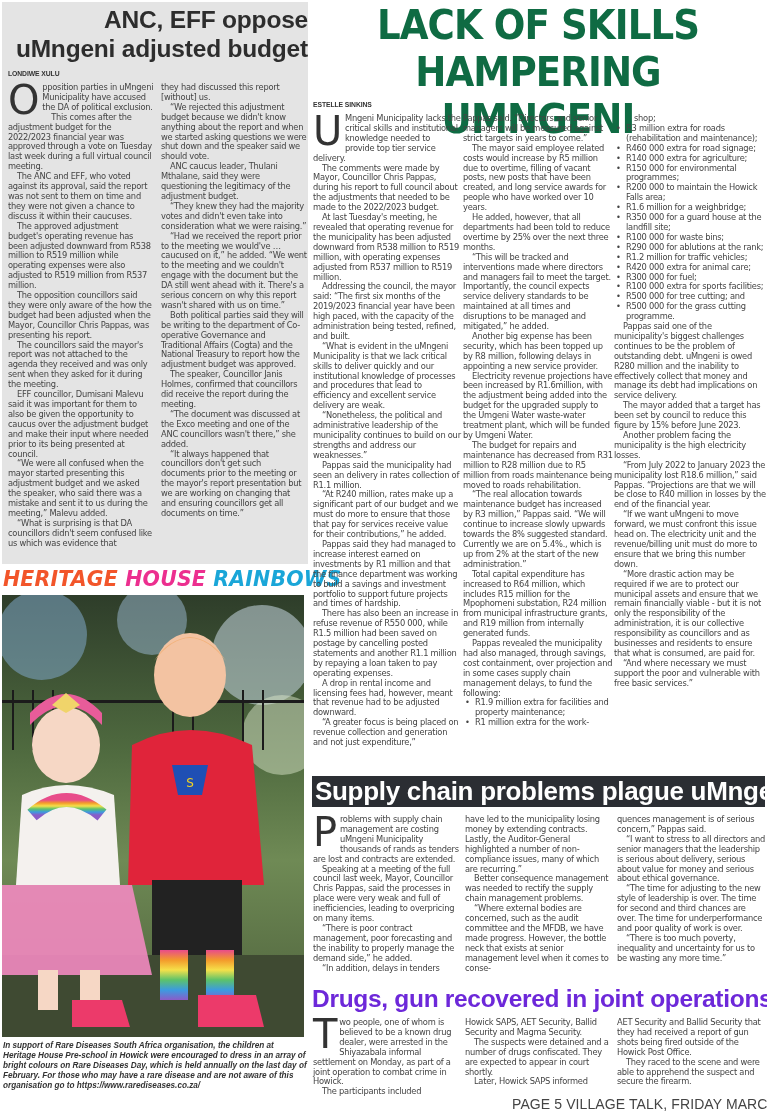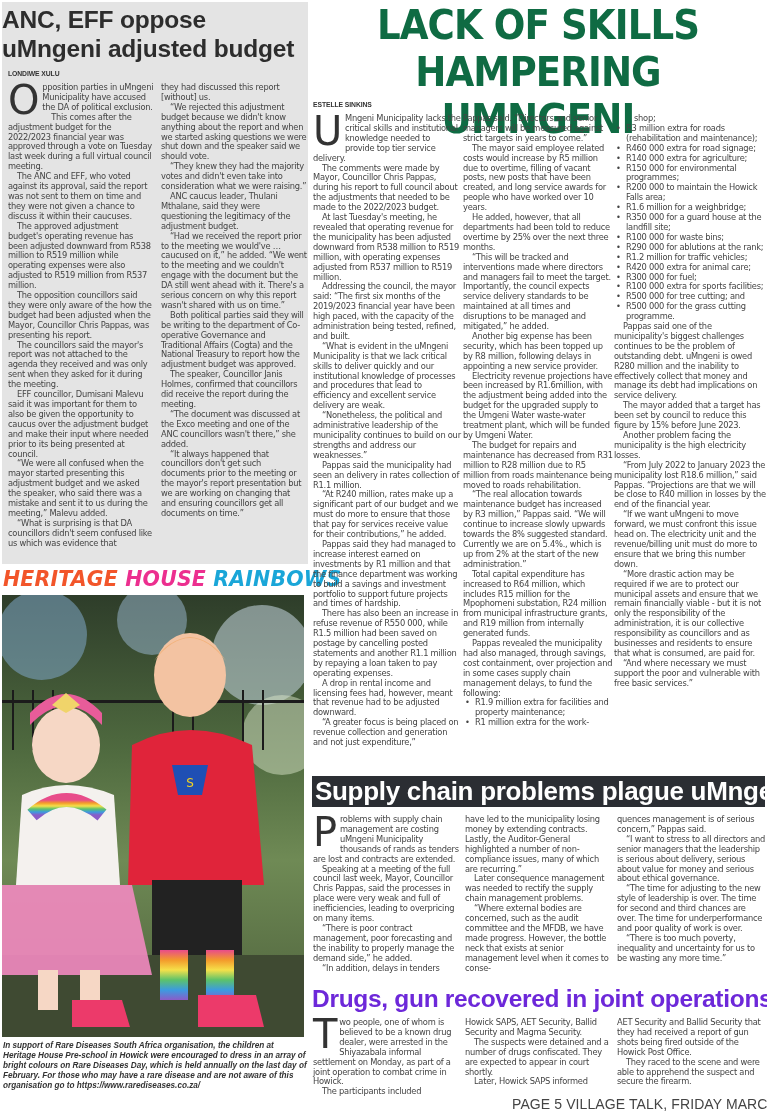--- a/index.html
+++ b/index.html
@@ -3,21 +3,21 @@
 <meta charset="utf-8">
 <style>
   *{box-sizing:border-box;margin:0;padding:0}
   html,body{width:767px;height:1113px;background:#fff;overflow:hidden}
   body{position:relative;font-family:"Liberation Sans",sans-serif;color:#3a3a3a}
   .p{font-size:8.3px;line-height:9.9px;text-indent:9px;color:#444;font-family:"DejaVu Sans",sans-serif;letter-spacing:-0.25px}
   .p.noi{text-indent:0}
   .col{position:absolute}
   
   #left-story{position:absolute;left:2px;top:2px;width:306px;height:562px;background:#e4e4e4}
-  #left-title{position:absolute;left:0;top:3px;width:306px;text-align:left;font-weight:bold;font-size:24.5px;line-height:29px;color:#2d2d2d;letter-spacing:-0.2px}
+  #left-title{position:absolute;left:0;top:3px;width:306px;text-align:right;font-weight:bold;font-size:24.5px;line-height:29px;color:#2d2d2d;letter-spacing:-0.2px}
   .byline{font-size:8px;font-weight:bold;color:#333;font-family:"Liberation Sans",sans-serif;letter-spacing:-0.1px;transform:scaleX(0.85);transform-origin:left}
   .dropcap{float:left;font-size:40px;line-height:30px;margin:2px 3px 0 0;color:#333;font-family:"DejaVu Sans",sans-serif;font-weight:normal;text-indent:0}
   .dropcapT{float:left;font-size:40px;line-height:30px;margin:1px 2px 0 0;color:#333;font-family:"DejaVu Sans",sans-serif;text-indent:0}
   #heritage-title{position:absolute;left:3px;top:566px;width:305px;font-weight:bold;font-style:italic;font-size:22px;line-height:26px;letter-spacing:0.2px;font-family:"DejaVu Sans",sans-serif;transform:scaleX(0.93);transform-origin:left;white-space:nowrap}
   #photo{position:absolute;left:2px;top:595px;width:302px;height:442px;overflow:hidden;background:#5c6b4b}
   #caption{position:absolute;left:3px;top:1041px;width:304px;font-size:8.2px;line-height:10px;font-style:italic;font-weight:bold;color:#333;font-family:"Liberation Sans",sans-serif}
   
   #main-title{position:absolute;left:312px;top:2px;width:452px;text-align:center;color:#0f6b43;font-weight:bold;font-family:"DejaVu Sans",sans-serif;font-size:40px;line-height:47px;letter-spacing:-1px;transform:scaleX(0.93);transform-origin:center}
   .bar-title{position:absolute;background:#2b2e33;color:#fff;font-weight:bold;font-family:"Liberation Sans",sans-serif}
   #supply-title{left:312px;top:776px;width:453px;height:31px;font-size:26px;line-height:31px;padding-left:3px;letter-spacing:-0.3px;white-space:nowrap}
@@ -43,22 +43,22 @@
     <p class="p">The approved adjustment budget's operating revenue has been adjusted downward from R538 million to R519 million while operating expenses were also adjusted to R519 million from R537 million.</p>
     <p class="p">The opposition councillors said they were only aware of the how the budget had been adjusted when the Mayor, Councillor Chris Pappas, was presenting his report.</p>
     <p class="p">The councillors said the mayor's report was not attached to the agenda they received and was only sent when they asked for it during the meeting.</p>
     <p class="p">EFF councillor, Dumisani Malevu said it was important for them to also be given the opportunity to caucus over the adjustment budget and make their input where needed prior to its being presented at council.</p>
     <p class="p">“We were all confused when the mayor started presenting this adjustment budget and we asked the speaker, who said there was a mistake and sent it to us during the meeting,” Malevu added.</p>
     <p class="p">“What is surprising is that DA councillors didn't seem confused like us which was evidence that</p>
   </div>
   <div class="col" style="left:159px;top:81px;width:146px">
     <p class="p noi">they had discussed this report [without] us.</p>
     <p class="p">“We rejected this adjustment budget because we didn't know anything about the report and when we started asking questions we were shut down and the speaker said we should vote.</p>
+    <p class="p">ANC caucus leader, Thulani Mthalane, said they were questioning the legitimacy of the adjustment budget.</p>
     <p class="p">“They knew they had the majority votes and didn't even take into consideration what we were raising.”</p>
-    <p class="p">ANC caucus leader, Thulani Mthalane, said they were questioning the legitimacy of the adjustment budget.</p>
     <p class="p">“Had we received the report prior to the meeting we would've … caucused on it,” he added. “We went to the meeting and we couldn't engage with the document but the DA still went ahead with it. There's a serious concern on why this report wasn't shared with us on time.”</p>
     <p class="p">Both political parties said they will be writing to the department of Co-operative Governance and Traditional Affairs (Cogta) and the National Treasury to report how the adjustment budget was approved.</p>
     <p class="p">The speaker, Councillor Janis Holmes, confirmed that councillors did receive the report during the meeting.</p>
     <p class="p">“The document was discussed at the Exco meeting and one of the ANC councillors wasn't there,” she added.</p>
     <p class="p">“It always happened that councillors don't get such documents prior to the meeting or the mayor's report presentation but we are working on changing that and ensuring councillors get all documents on time.”</p>
   </div>
 </div>
 
 <div id="heritage-title">
   <span id="hw0" style="color: rgb(242, 85, 42);">HERITAGE</span>
@@ -191,21 +191,21 @@
 
 <div id="supply-title" class="bar-title">Supply chain problems plague uMngeni</div>
 <div class="col" style="left:313px;top:815px;width:147px">
   <p class="p noi"><span class="dropcap">P</span><span>roblems with supply chain management are costing uMngeni Municipality thousands of rands as tenders are lost and contracts are extended.</span></p>
   <p class="p">Speaking at a meeting of the full council last week, Mayor, Councillor Chris Pappas, said the processes in place were very weak and full of inefficiencies, leading to overpricing on many items.</p>
   <p class="p">“There is poor contract management, poor forecasting and the inability to properly manage the demand side,” he added.</p>
   <p class="p">“In addition, delays in tenders</p>
 </div>
 <div class="col" style="left:465px;top:815px;width:147px">
   <p class="p noi">have led to the municipality losing money by extending contracts. Lastly, the Auditor-General highlighted a number of non-compliance issues, many of which are recurring.”</p>
-  <p class="p">Later consequence management was needed to rectify the supply chain management problems.</p>
+  <p class="p">Better consequence management was needed to rectify the supply chain management problems.</p>
   <p class="p">“Where external bodies are concerned, such as the audit committee and the MFDB, we have made progress. However, the bottle neck that exists at senior management level when it comes to conse-</p>
 </div>
 <div class="col" style="left:617px;top:815px;width:149px">
   <p class="p noi">quences management is of serious concern,” Pappas said.</p>
   <p class="p">“I want to stress to all directors and senior managers that the leadership is serious about delivery, serious about value for money and serious about ethical governance.</p>
   <p class="p">“The time for adjusting to the new style of leadership is over. The time for second and third chances are over. The time for underperformance and poor quality of work is over.</p>
   <p class="p">“There is too much poverty, inequality and uncertainty for us to be wasting any more time.”</p>
 </div>
 
 <div id="drugs-title">Drugs, gun recovered in joint operations</div>

